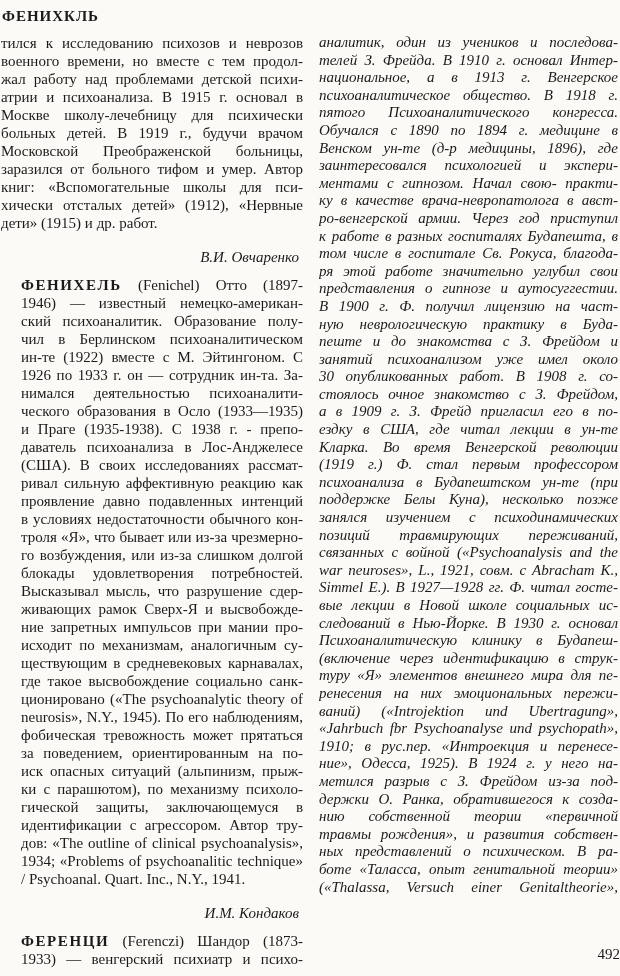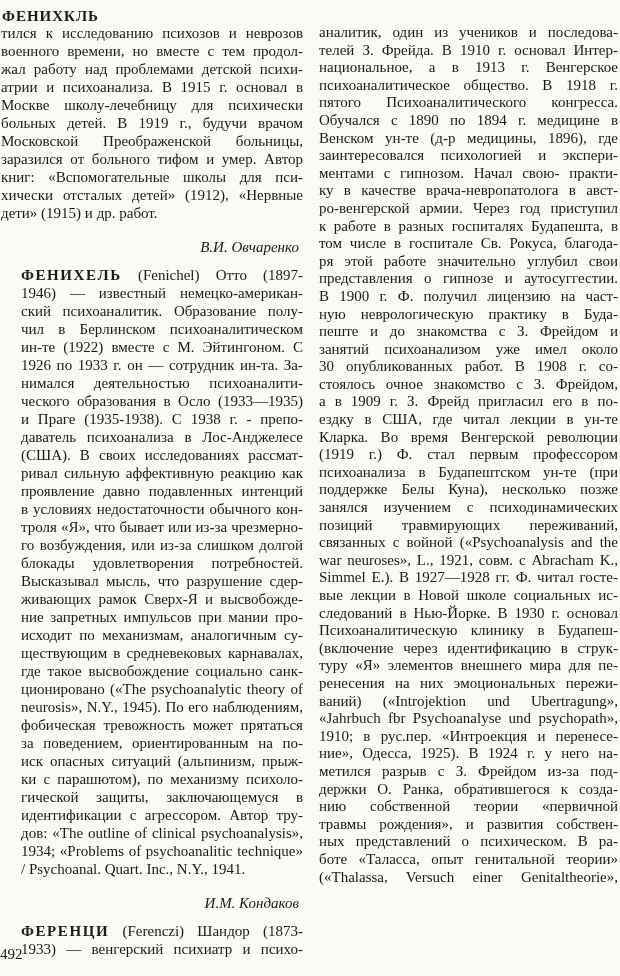--- a/index.html
+++ b/index.html
@@ -10,26 +10,26 @@
     color:#1b1a18;
     position:relative;
     overflow:hidden;
   }
   .page{position:absolute;inset:0;}
   .running-header{
     position:absolute;top:8px;left:2px;
     font-weight:bold;font-size:15px;letter-spacing:1px;text-align:center;
   }
   .content{
-    position:absolute;top:24px;left:1px;right:2px;
+    position:absolute;top:34px;left:1px;right:2px;
     display:flex;gap:16px;
   }
   .column{flex:0 0 auto;}
   .column-left{width:302px;--lh:18px;}
-  .column-right{width:299px;--lh:17.6px;}
+  .column-right{width:299px;font-style:italic;--lh:17.6px;}
   .line{
     font-size:15px;
     line-height:var(--lh);
     height:var(--lh);
     overflow:hidden;
     text-align:justify;
     text-align-last:justify;
     white-space:normal;
   }
   .line-end{text-align-last:left;}
@@ -39,21 +39,21 @@
     padding-right:4px;
     margin-top:16px;
   }
   .block-entry{margin-top:10px;padding-left:20px;}
   .headword{
     font-weight:bold;
     letter-spacing:1.6px;
   }
   .page-number{
     position:absolute;left:0;right:0;bottom:13px;
-    text-align:left;font-size:15px;
+    text-align:right;font-size:15px;
   }
 </style>
 </head>
 <body>
 
 <div class="page">
   <div class="running-header">ФЕНИХКЛЬ</div>
 
   <div class="content">
     <div class="column column-left">

